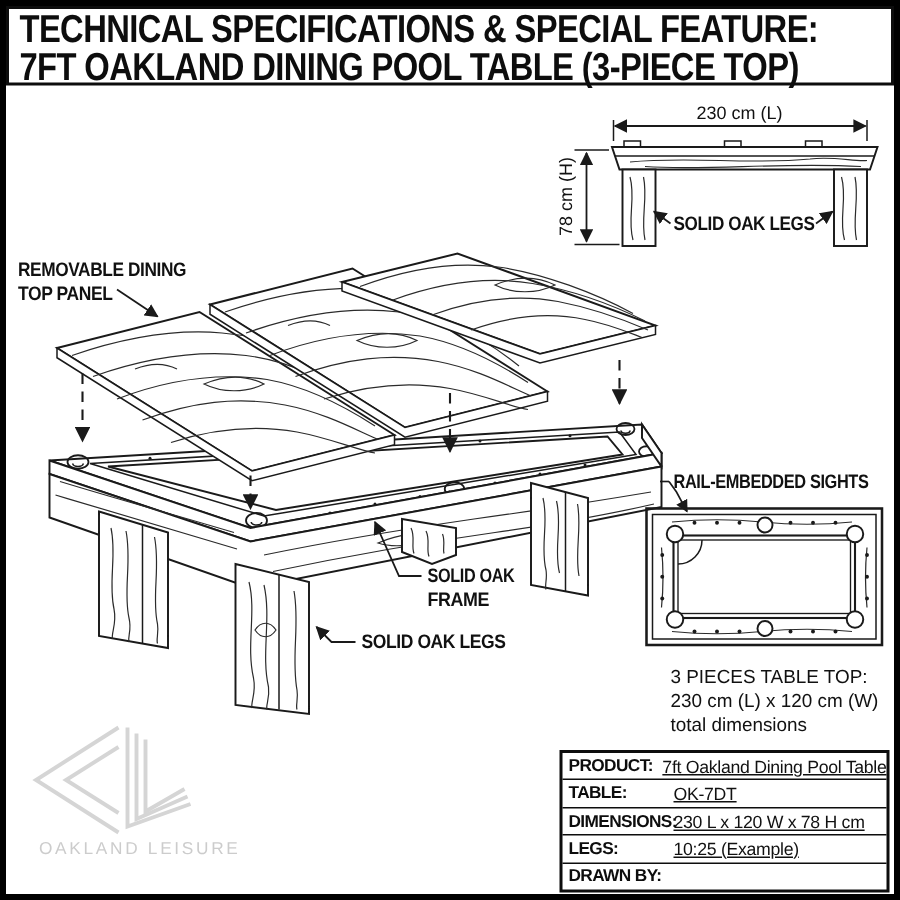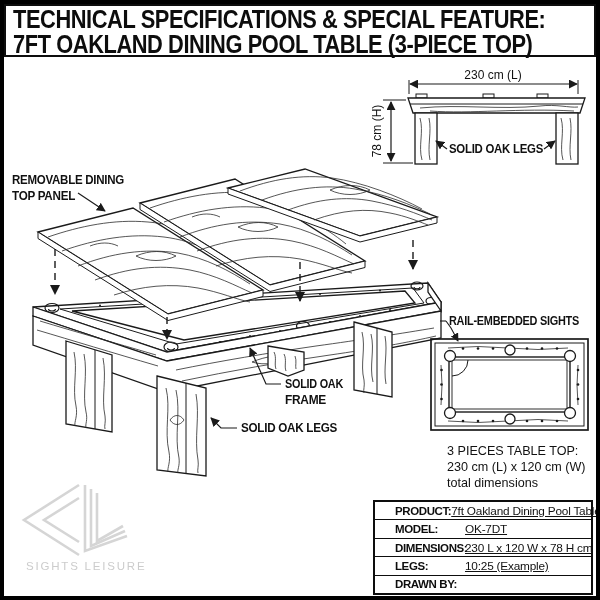--- a/index.html
+++ b/index.html
@@ -10,21 +10,21 @@
   svg{position:absolute;left:0;top:0;z-index:1;}
   .ln{stroke:#1a1a1a;fill:none;}
   .face{fill:#ffffff;stroke:#1a1a1a;stroke-width:1.3;}
   .grain path{stroke:#2b2b2b;stroke-width:0.8;fill:none;}
   .lbl{font-family:"Liberation Sans",sans-serif;font-size:13px;font-weight:bold;fill:#111;letter-spacing:-0.3px;}
   .note{font-family:"Liberation Sans",sans-serif;font-size:12.6px;font-weight:normal;fill:#111;}
   .dim{font-family:"Liberation Sans",sans-serif;font-size:12px;font-weight:normal;fill:#111;}
   .spec{position:absolute;left:373px;top:500px;width:220px;height:95px;border:2px solid #0d0d0d;box-sizing:border-box;display:flex;flex-direction:column;background:#fff;z-index:5;}
   .spec-row{flex:1;display:flex;align-items:center;border-bottom:1.5px solid #0d0d0d;}
   .spec-row:last-child{border-bottom:none;align-items:center;}
-  .spec-label{width:70px;padding-left:20px;font-weight:bold;font-size:11.5px;letter-spacing:-0.4px;color:#0d0d0d;white-space:nowrap;}
+  .spec-label{width:70px;padding-left:4px;font-weight:bold;font-size:11.5px;letter-spacing:-0.4px;color:#0d0d0d;white-space:nowrap;}
   .spec-value{font-size:11.8px;letter-spacing:-0.2px;color:#111;white-space:nowrap;text-decoration:underline;}
   .brand-text{position:absolute;left:26px;top:560px;font-size:11.5px;letter-spacing:1.8px;color:#cccccc;z-index:5;}
 </style>
 </head>
 <body>
 
 <div class="page">
 
   <div class="title-box">
     <div class="title-line">TECHNICAL SPECIFICATIONS &amp; SPECIAL FEATURE:</div>
@@ -251,32 +251,32 @@
       <polyline points="97,493 97,541 123,526"></polyline>
     </g>
   </svg>
 
   <div class="spec">
     <div class="spec-row">
       <span class="spec-label">PRODUCT:</span>
       <span class="spec-value">7ft Oakland Dining Pool Table</span>
     </div>
     <div class="spec-row">
-      <span class="spec-label">MODEL:</span>
+      <span class="spec-label">TABLE:</span>
       <span class="spec-value">OK-7DT</span>
     </div>
     <div class="spec-row">
       <span class="spec-label">DIMENSIONS:</span>
       <span class="spec-value">230 L x 120 W x 78 H cm</span>
     </div>
     <div class="spec-row">
       <span class="spec-label">LEGS:</span>
       <span class="spec-value">10:25 (Example)</span>
     </div>
     <div class="spec-row">
       <span class="spec-label">DRAWN BY:</span>
     </div>
   </div>
 
-  <div class="brand-text">SIGHTS LEISURE</div>
+  <div class="brand-text">OAKLAND LEISURE</div>
 
   <div class="page-border"></div>
 </div>
 
 </body></html>

